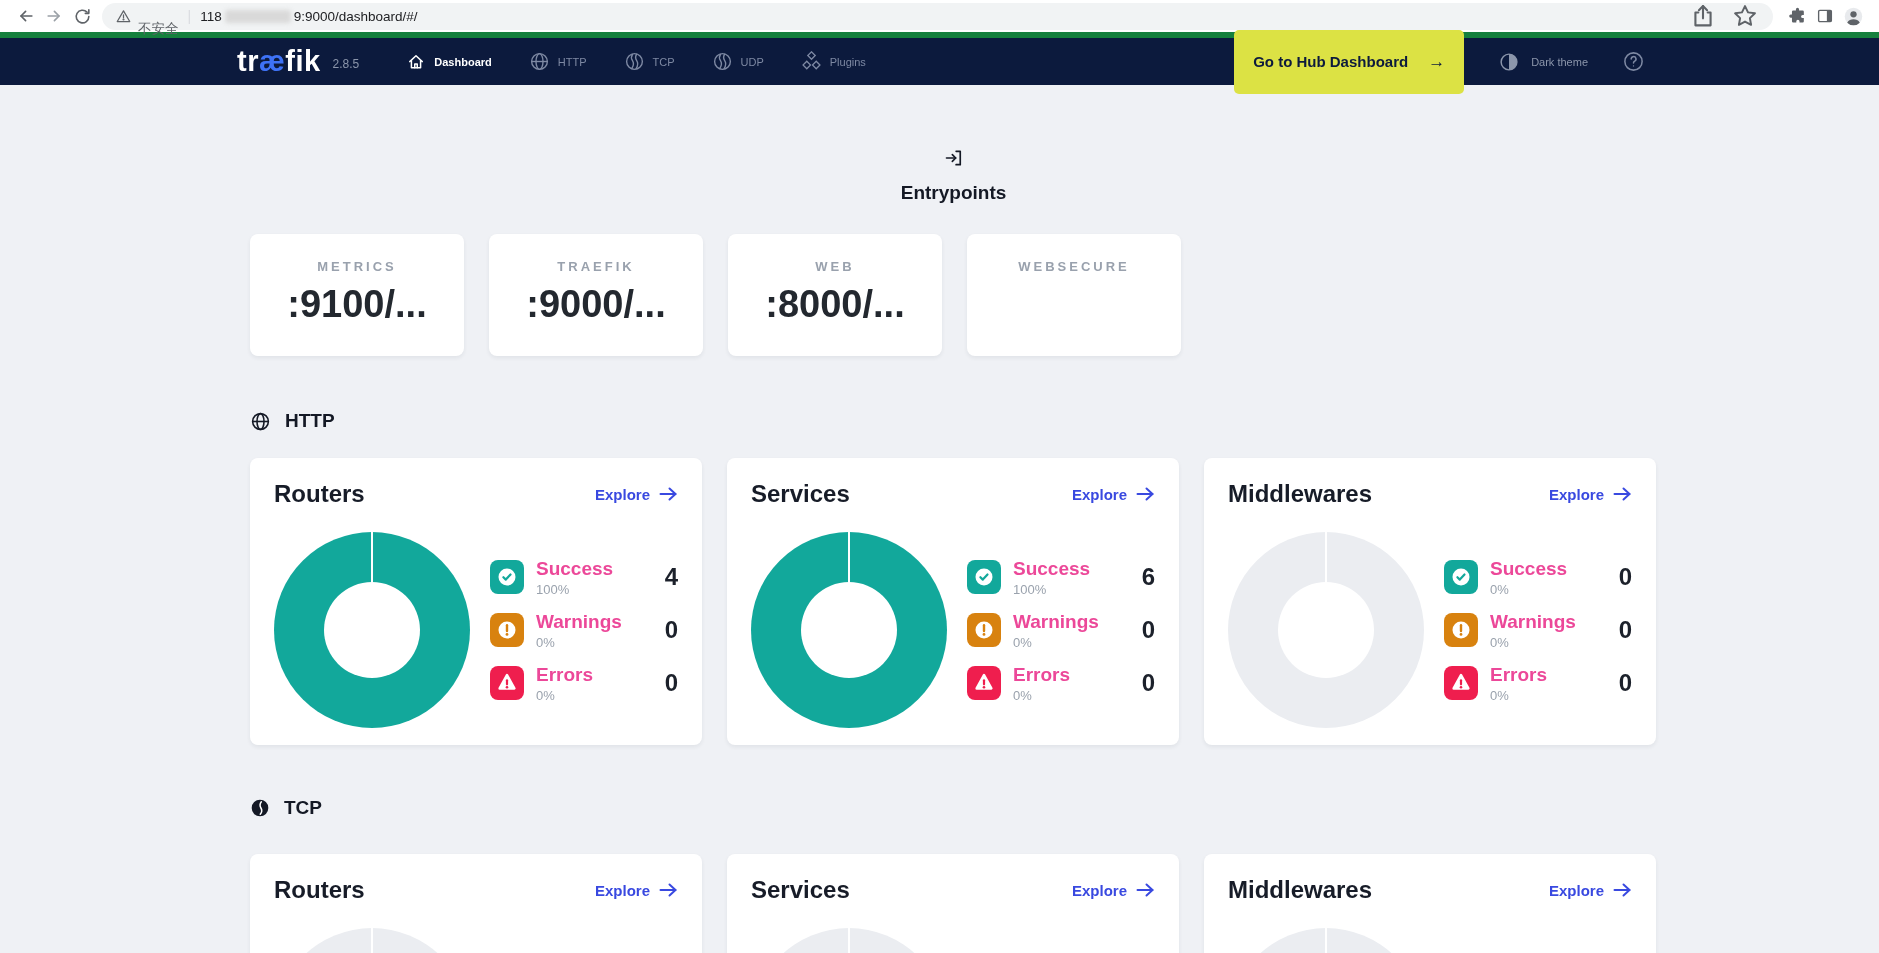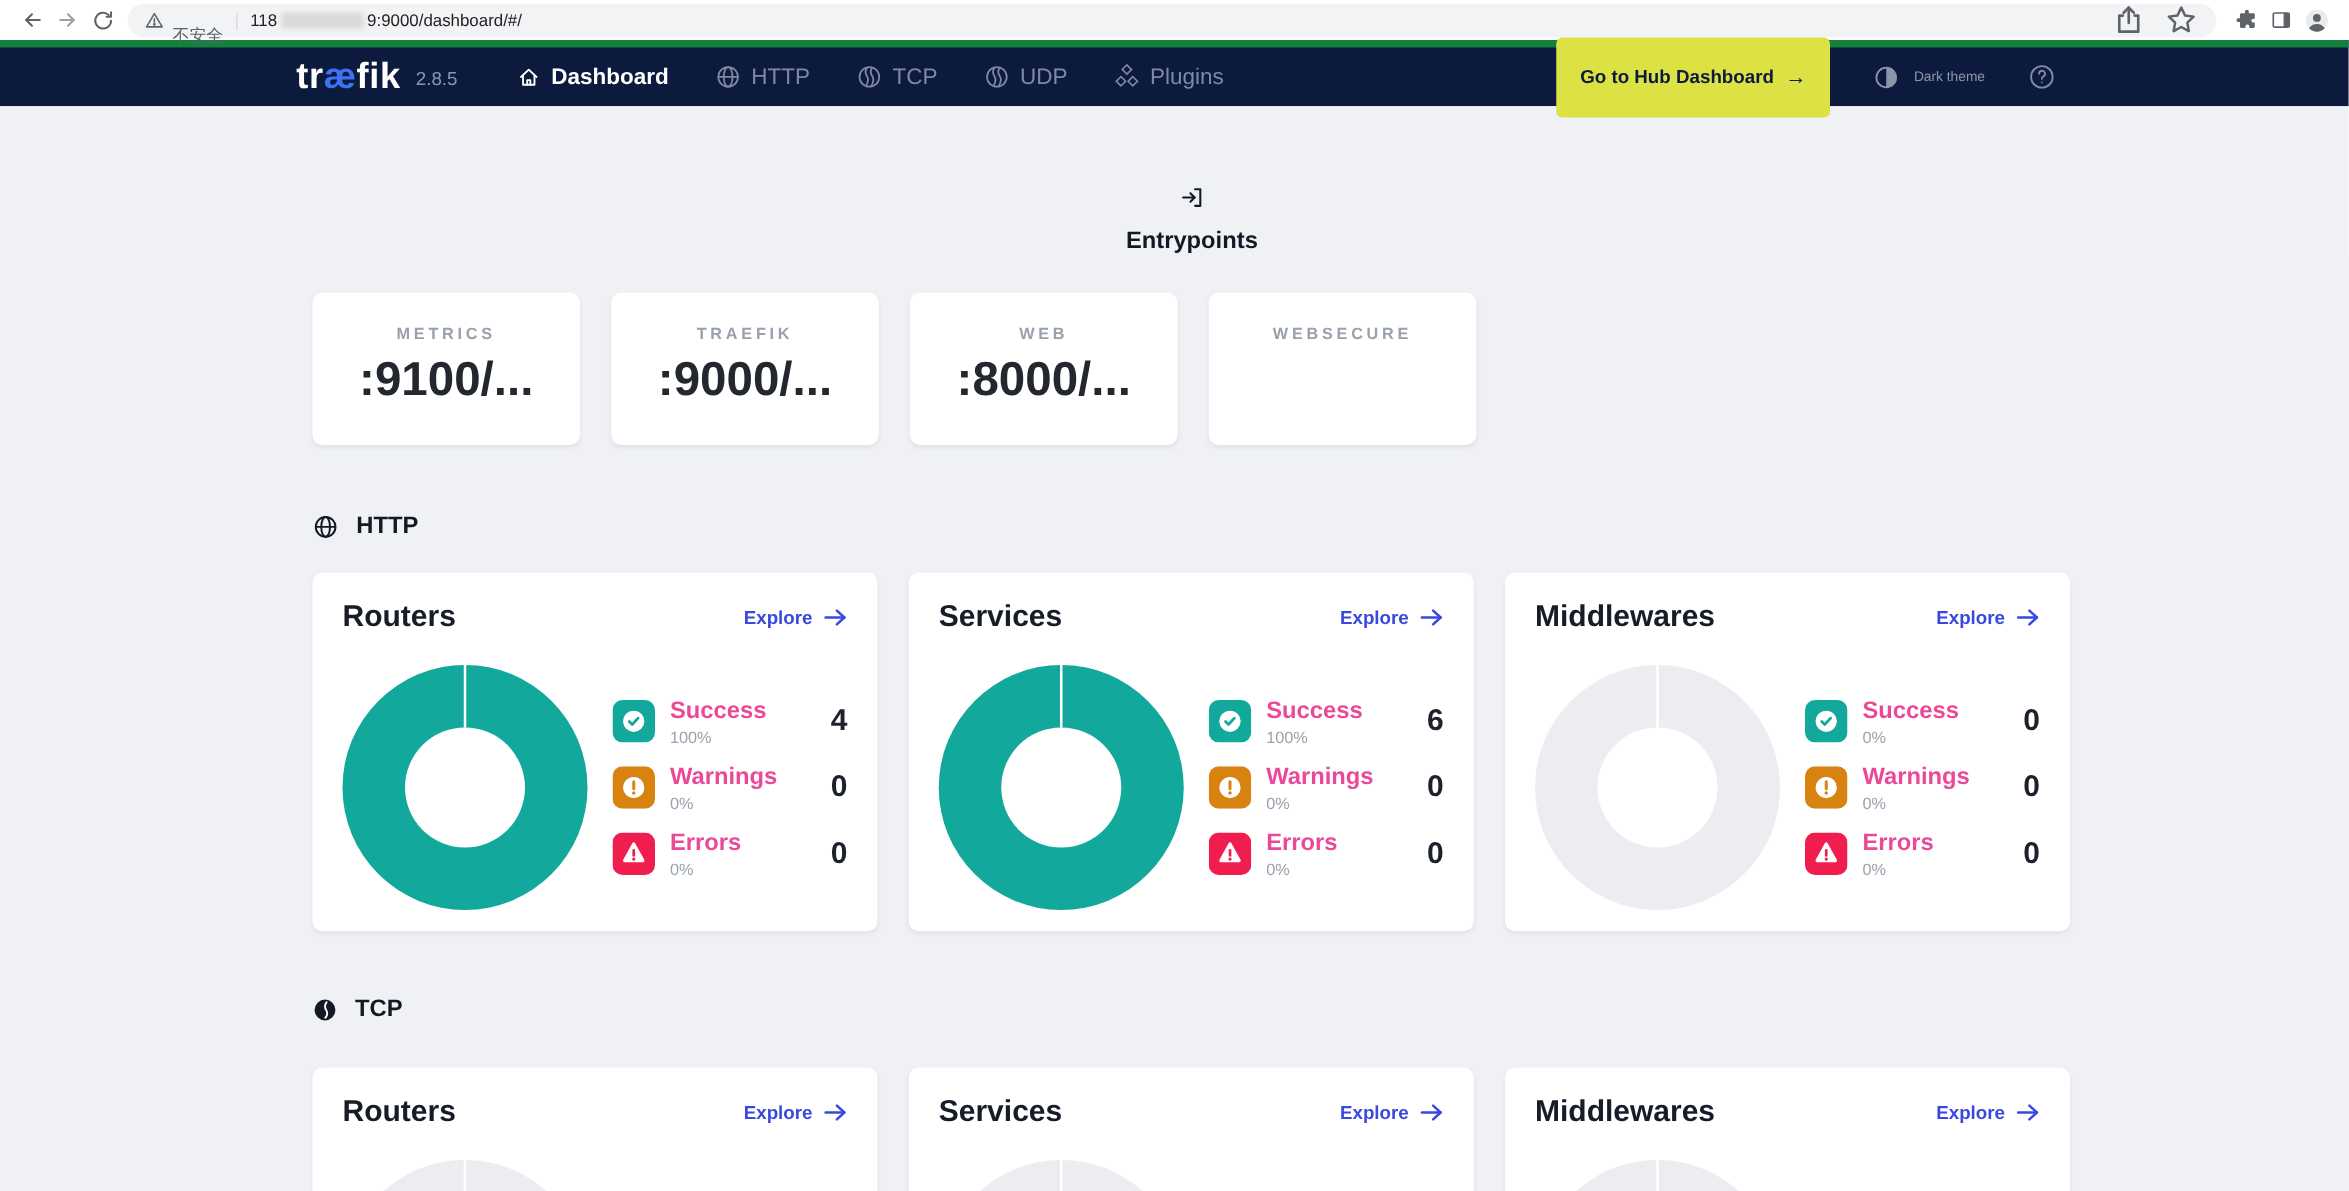--- a/index.html
+++ b/index.html
@@ -13,26 +13,26 @@
   .omnibox .sec-label { margin-left:7px;margin-top:26px; }
   .omnibox .sep { margin:0 9px; color:#dadce0; font-size:14px; }
   .url { color:#202124; display:flex; align-items:center; }
   .blur-patch { display:inline-block; width:66px; height:13px; background:#d9d9d9; border-radius:3px; filter:blur(2px); margin:0 3px; }
   .omni-right { margin-left:auto; display:flex; align-items:center; gap:14px; }
 
   
   .navbar { height:53px; background:#0c1a3d; border-top:6px solid #15803d; display:flex; align-items:center; padding:0 234px 0 237px; }
   .logo { font-size:29px; color:#ffffff; font-weight:600; letter-spacing:.5px; }
   .logo .ae { color:#3e72f6; }
-  .version { color:#8c96ab; font-size:15px; margin-left:12px; margin-top:4px; }
-  .nav-items { display:flex; align-items:flex-end; gap:37px; margin-left:47px; font-size:18px; }
+  .version { color:#8c96ab; font-size:12px; margin-left:12px; margin-top:4px; }
+  .nav-items { display:flex; align-items:flex-end; gap:37px; margin-left:47px; font-size:11px; }
   .nav-item { display:flex; align-items:center; gap:8px; color:#7e89a3; cursor:pointer; white-space:nowrap; }
   .nav-item.active { color:#ffffff; font-weight:bold; }
   .nav-right { margin-left:auto; display:flex; align-items:center; gap:34px; }
-  .hub-btn { background:#dce244; color:#0c1a3d; border:none; border-radius:5px; font-family:inherit; font-size:15px; font-weight:600; padding:22px 19px; display:flex; align-items:center; gap:9px; cursor:pointer; white-space:nowrap; }
+  .hub-btn { background:#dce244; color:#0c1a3d; border:none; border-radius:5px; font-family:inherit; font-size:15px; font-weight:600; padding:22px 19px; display:flex; align-items:center; gap:20px; cursor:pointer; white-space:nowrap; }
   .hub-btn .hub-arrow { font-size:17px; }
   .theme-toggle { display:flex; align-items:center; gap:11px; color:#8c96ab; font-size:11px; cursor:pointer; white-space:nowrap; }
   .help-btn { display:flex; align-items:center; cursor:pointer; }
 
   
   .page { background:#eff1f5; height:868px; overflow:hidden; }
   .content { width:1407px; margin-left:250px; }
   .section-title { display:flex; align-items:center; gap:14px; font-size:19px; font-weight:bold; color:#14192
   5; color:#141925; }
   .section-title.first { padding-top:63px;flex-direction:column; }

